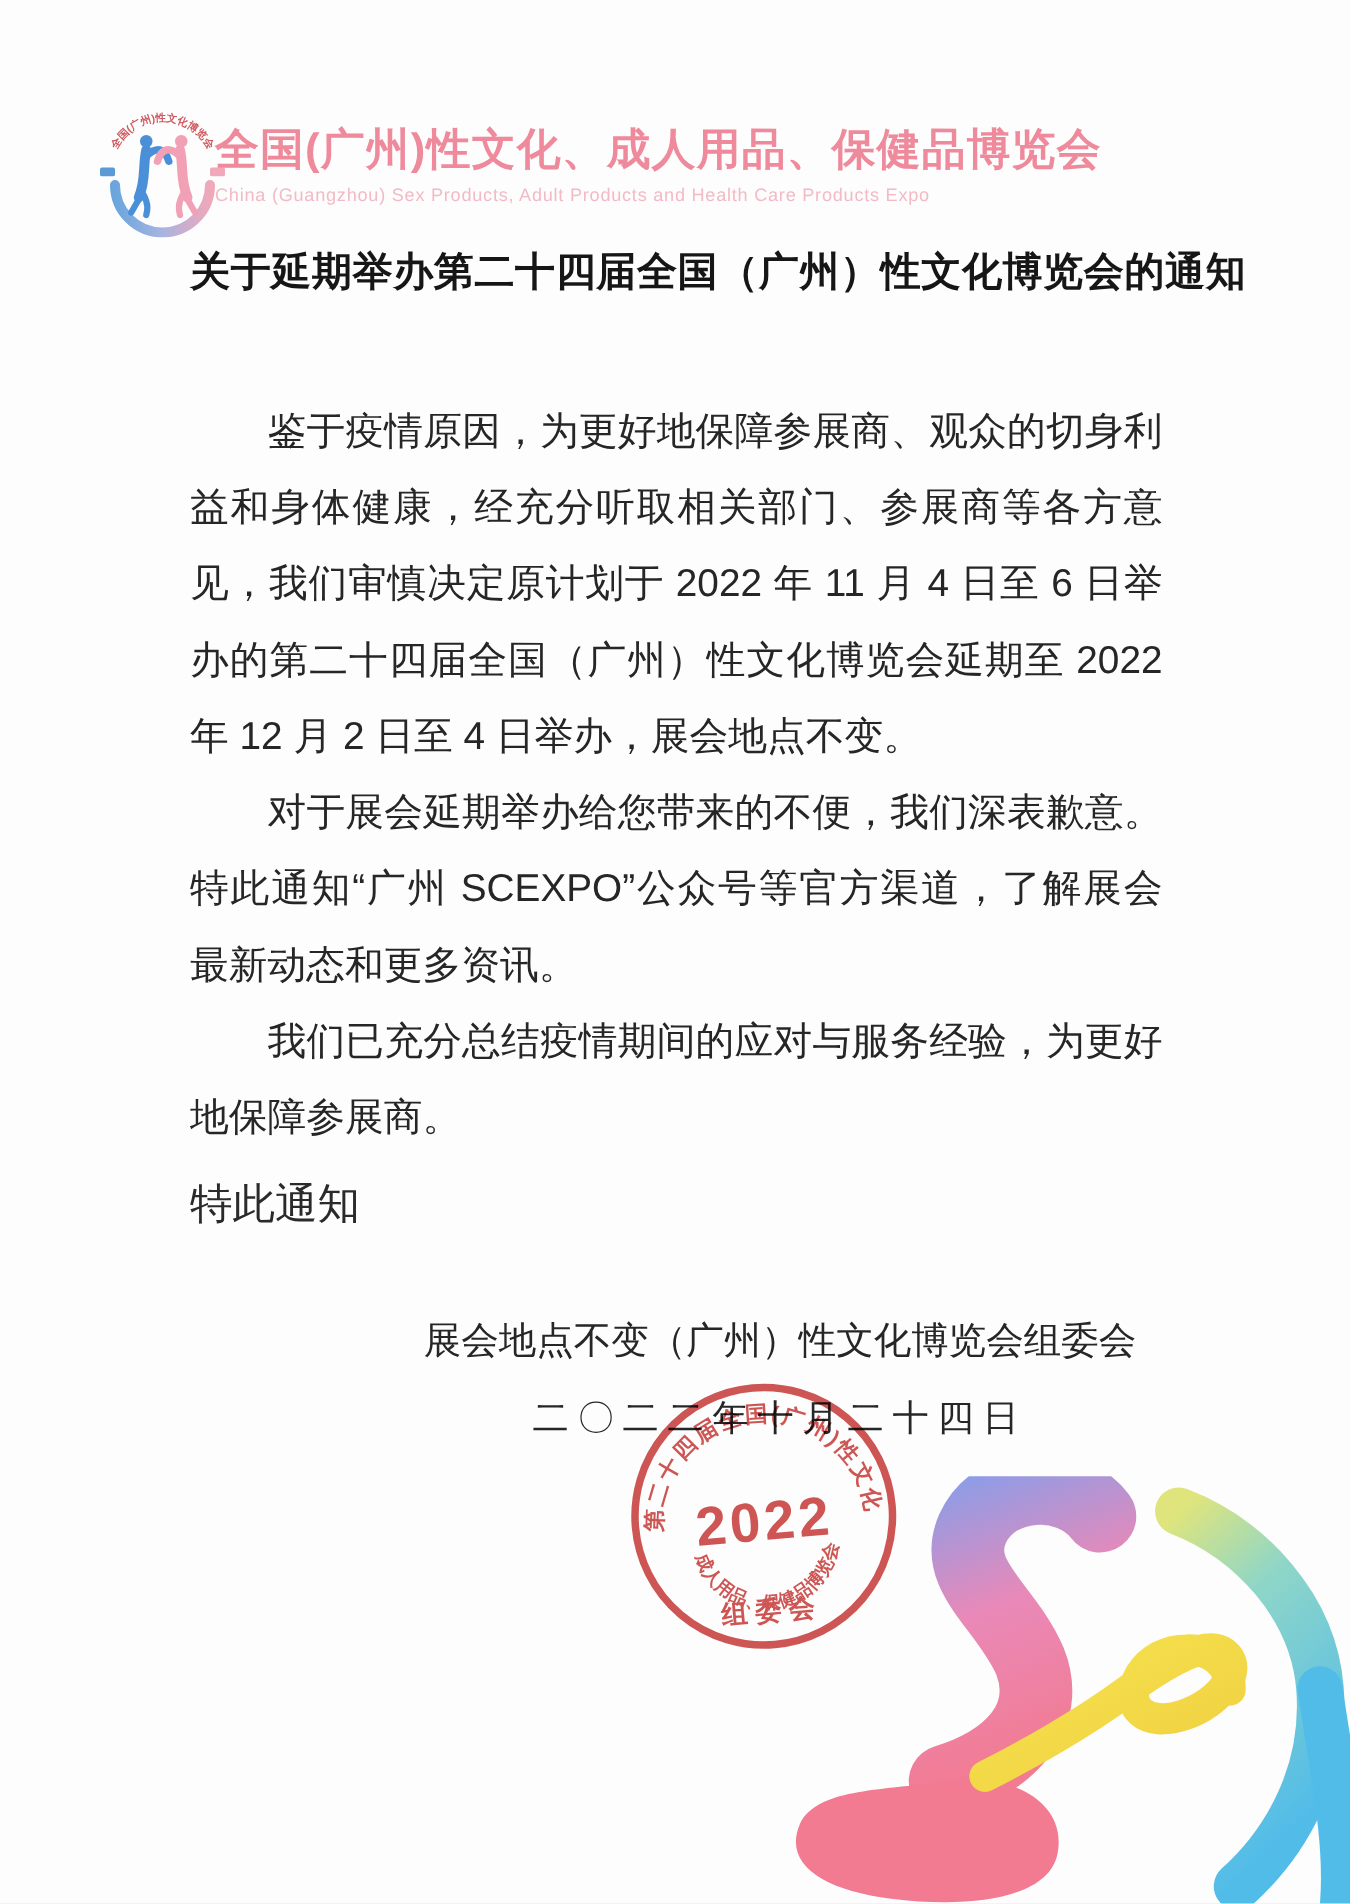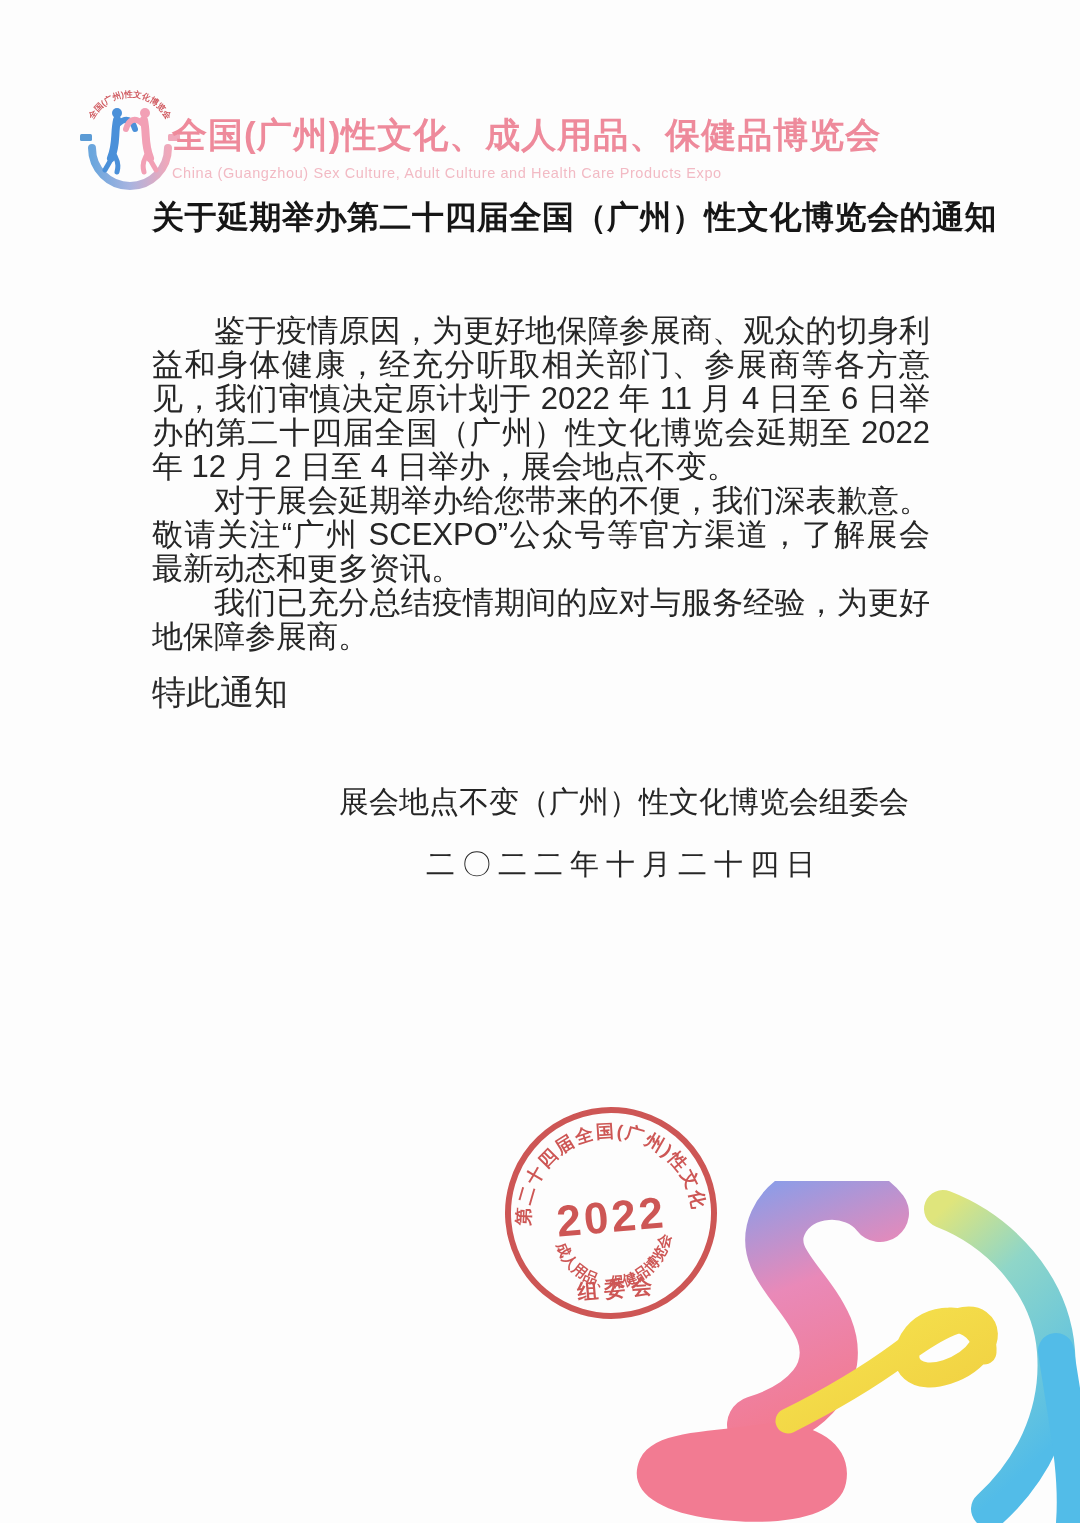--- a/index.html
+++ b/index.html
@@ -17,21 +17,21 @@
   }
 
   
   .brand-logo {
     position: absolute;
     left: 72px; top: 86px;
     width: 116px; height: 104px;
   }
   .brand-titles {
     position: absolute;
-    left: 172px; top: 112px;
+    left: 172px; top: 96px;
     width: 800px;
   }
   .brand-cn {
     font-size: 35px;
     font-weight: bold;
     color: #ee8a9b;
     letter-spacing: 1px;
     white-space: nowrap;
   }
   .brand-en {
@@ -57,21 +57,21 @@
     white-space: nowrap;
   }
   .salutation {
     margin-top: 70px;
     font-size: 31px;
     color: #2a2a2a;
   }
   .body-paras { margin-top: 74px; }
   .body-paras p {
     font-size: 31px;
-    line-height: 34px;
+    line-height: 61px;
     text-align: justify;
     text-indent: 2em;
     color: #262626;
   }
   .closing {
     margin-top: 16px;
     font-size: 34px;
     color: #2a2a2a;
   }
   .signature {
@@ -145,28 +145,28 @@
       <circle cx="73" cy="27" r="5" fill="#f2a0b5"></circle>
       <path d="M 72,34 C 75,48 72,58 78,72" fill="none" stroke="#f2a0b5" stroke-width="8" stroke-linecap="round"></path>
       <path d="M 71,38 C 63,31 57,33 54,43" fill="none" stroke="#f2a0b5" stroke-width="6" stroke-linecap="round"></path>
       <path d="M 76,70 L 84,84" fill="none" stroke="#f2a0b5" stroke-width="5" stroke-linecap="round"></path>
       <path d="M 74,70 C 70,78 71,82 72,86" fill="none" stroke="#f2a0b5" stroke-width="5" stroke-linecap="round"></path>
     </g>
   </svg>
 
   <div class="brand-titles">
     <div class="brand-cn">全国(广州)性文化、成人用品、保健品博览会</div>
-    <div class="brand-en">China (Guangzhou) Sex Culture, Adult Culture and Health Care Products Expo</div>
+    <div class="brand-en">China (Guangzhou) Sex Products, Adult Products and Health Care Products Expo</div>
   </div>
 
   <div class="letter">
     <div class="notice-title">关于延期举办第二十四届全国（广州）性文化博览会的通知</div>
     <div class="body-paras">
       <p>鉴于疫情原因，为更好地保障参展商、观众的切身利益和身体健康，经充分听取相关部门、参展商等各方意见，我们审慎决定原计划于 2022 年 11 月 4 日至 6 日举办的第二十四届全国（广州）性文化博览会延期至 2022 年 12 月 2 日至 4 日举办，展会地点不变。</p>
-      <p>对于展会延期举办给您带来的不便，我们深表歉意。敬请关注“广州 SCEXPO”公众号等官方渠道，了解展会最新动态和更多资讯。</p>
+      <p>对于展会延期举办给您带来的不便，我们深表歉意。特此通知“广州 SCEXPO”公众号等官方渠道，了解展会最新动态和更多资讯。</p>
       <p>我们已充分总结疫情期间的应对与服务经验，为更好地保障参展商。</p>
     </div>
     <div class="closing">特此通知</div>
     <div class="signature">
       <div class="sig-org">展会地点不变（广州）性文化博览会组委会</div>
       <div class="sig-date">二〇二二年十月二十四日</div>
     </div>
   </div>
 
   <svg class="stamp" viewBox="0 0 226 226">

